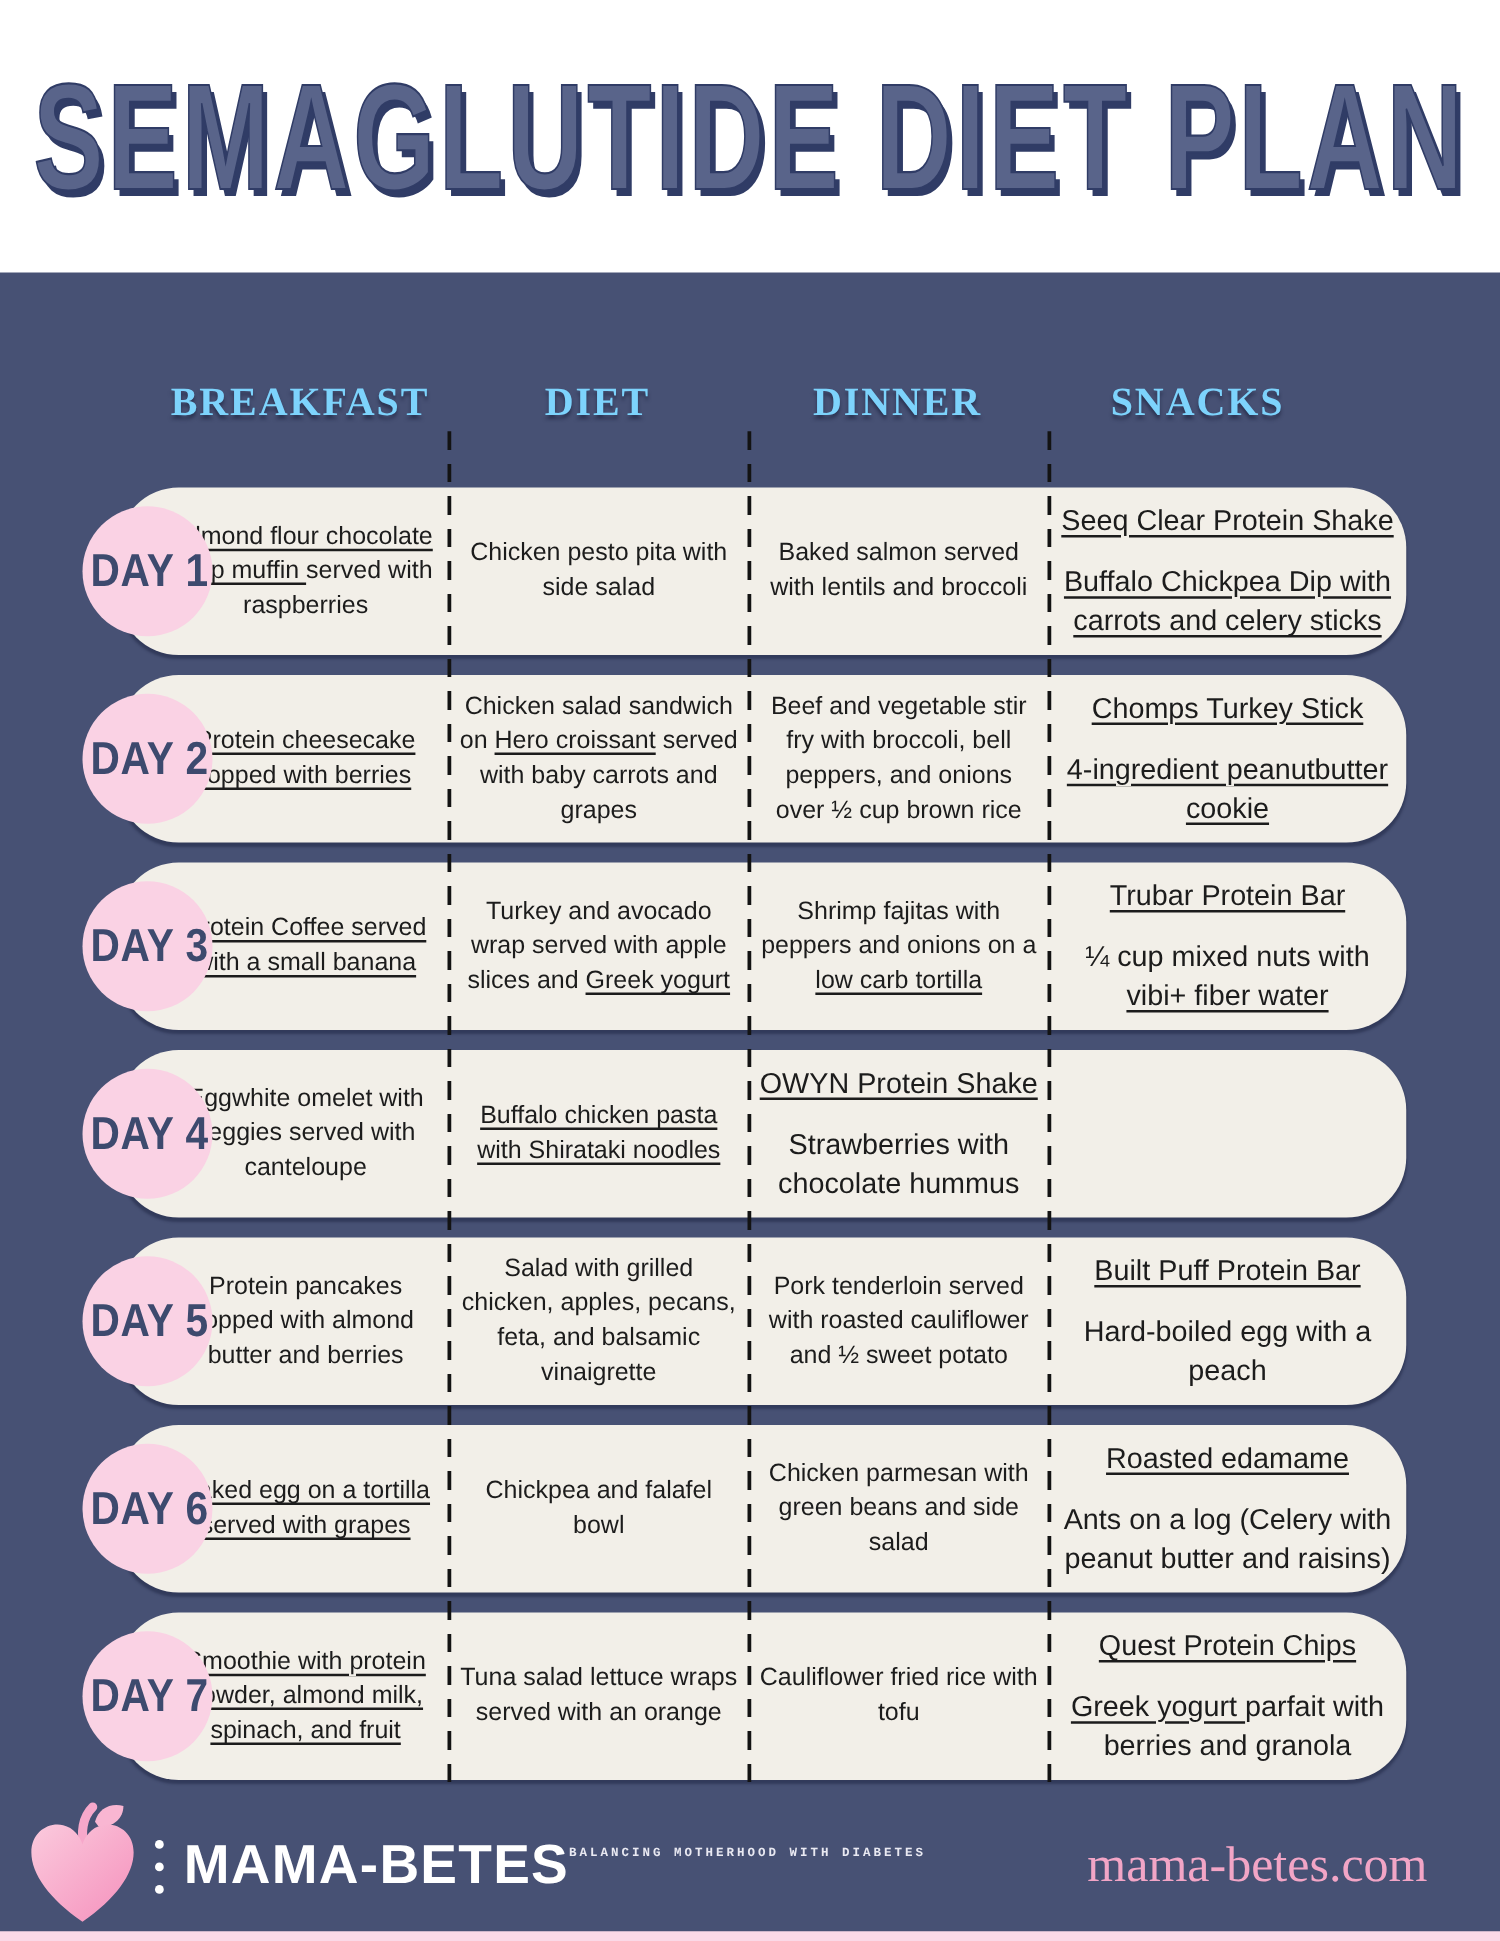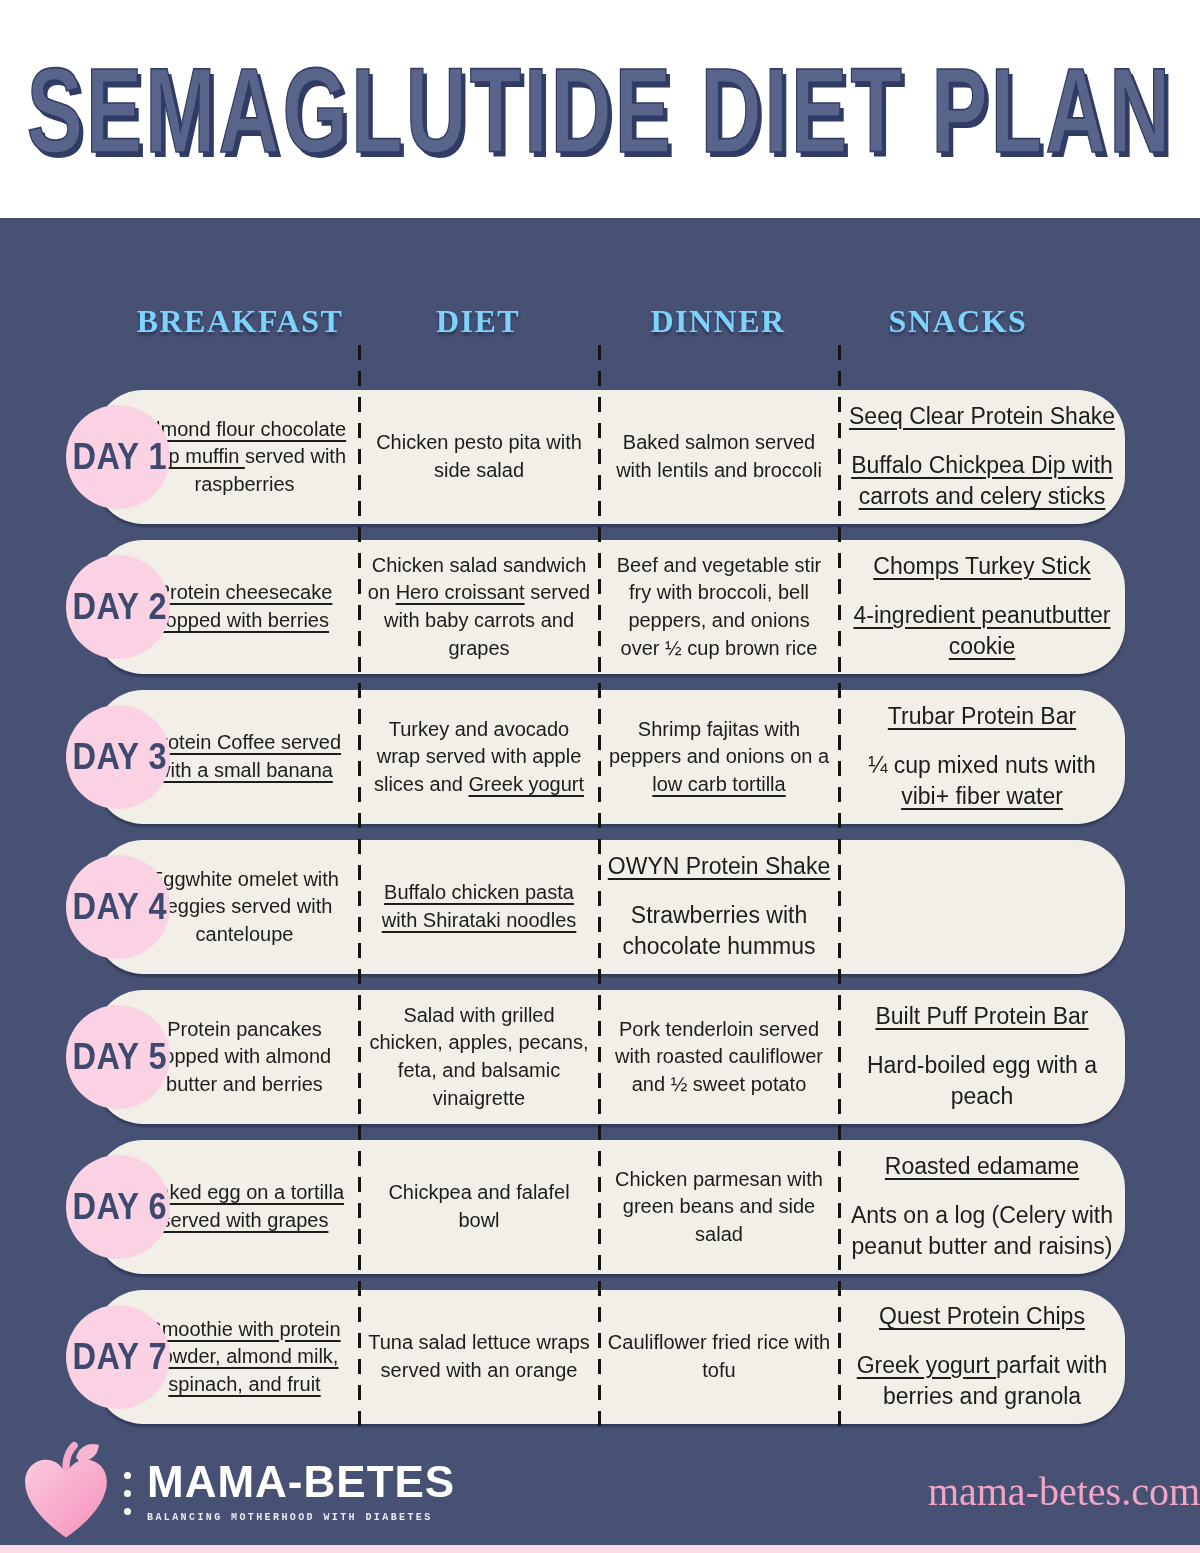--- a/index.html
+++ b/index.html
@@ -72,25 +72,25 @@
   .u { text-decoration:underline; text-underline-offset:4px; text-decoration-thickness:1.5px; }
 
   
   .footer {
     position:absolute; left:0; top:1438px; width:1200px; height:107px;
     display:flex; align-items:center;
   }
   .logo-group { display:flex; align-items:center; margin-left:16px; }
   .dots { display:flex; flex-direction:column; gap:11px; margin:4px 16px 0 8px; }
   .dot { width:7px; height:7px; border-radius:50%; background:#ffffff; }
-  .brand-block { display:flex; flex-direction:column; }
+  .brand-block { display:flex; }
   .brand-name { color:#ffffff; font-size:44px; font-weight:800; letter-spacing:1px; line-height:1; }
   .brand-tagline { color:#E9E9F2; font-size:10px; letter-spacing:2.4px; margin-top:8px; font-weight:bold;font-family:Liberation Mono, monospace; }
   .website {
-    margin-left:auto; 
+    margin-left:auto; margin-right:58px;
     font-family:"Liberation Serif", serif; font-size:40px; color:#F2A5C6;
   }
   .bottom-strip { position:absolute; left:0; top:1545px; width:1200px; height:8px; background:#FBD9E7; }
 </style>
 </head>
 <body>
 
 <div class="page">
 
   <header class="top-banner">

